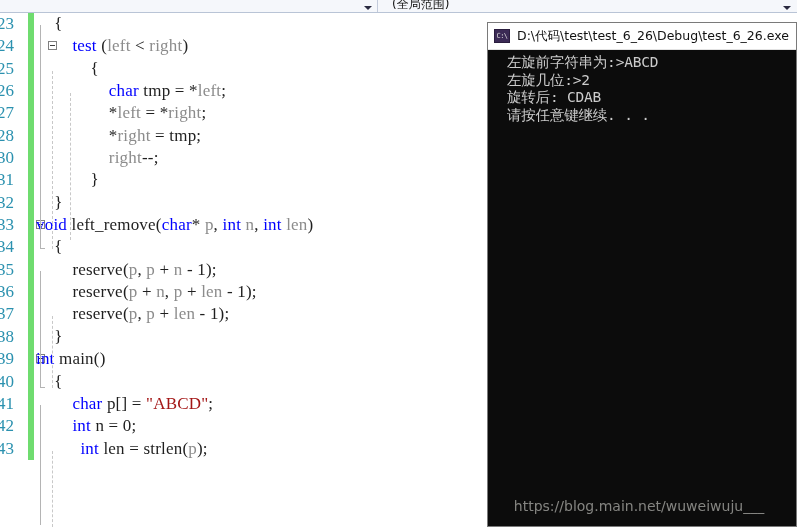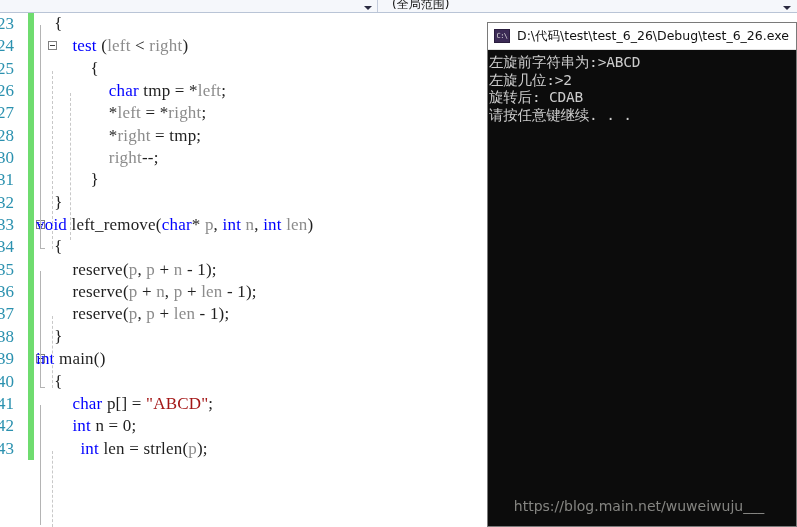--- a/index.html
+++ b/index.html
@@ -195,21 +195,21 @@
     font-size: 12.5px;
     color: #111111;
     white-space: nowrap;
     overflow: hidden;
     text-align: right;
   }
   #console-body {
     position: relative;
     height: 476px;
     background: #0c0c0c;
-    padding: 4px 0 0 1px;
+    padding: 4px 0 0 19px;
     box-sizing: border-box;
   }
   .console-line {
     font-family: "DejaVu Sans Mono", monospace;
     font-size: 14.5px;
     line-height: 17.5px;
     color: #cccccc;
     white-space: pre;
     letter-spacing: -0.2px;
   }

